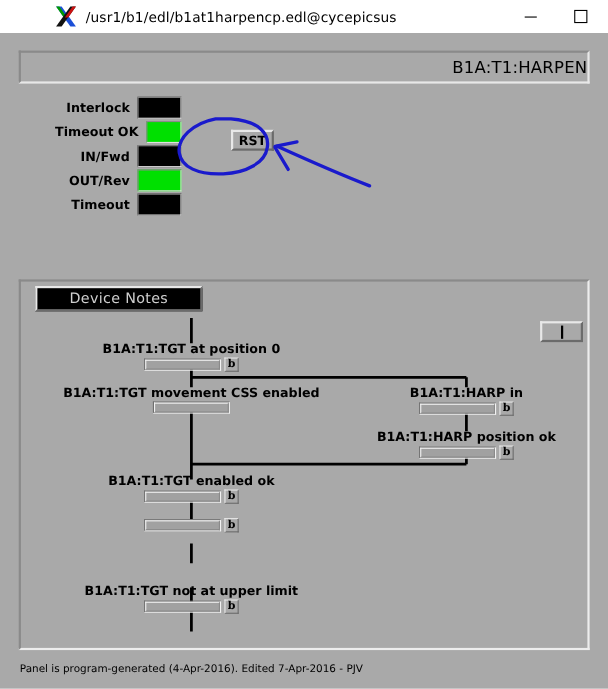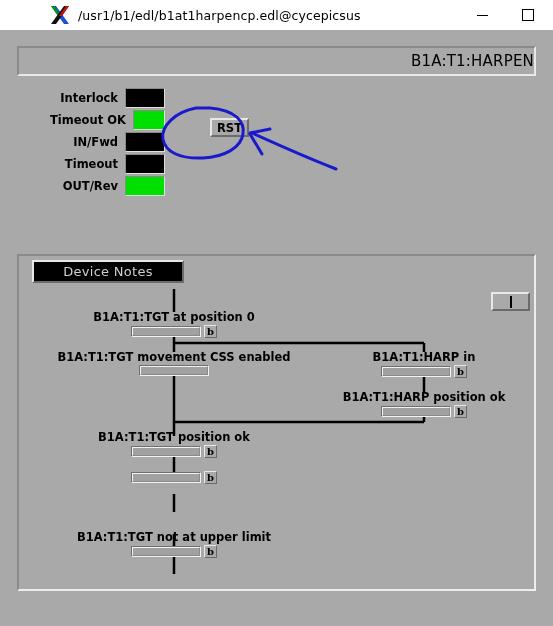--- a/index.html
+++ b/index.html
@@ -324,26 +324,26 @@
     </div>
     <div class="ind-row">
       <span class="ind-label">Timeout OK</span>
       <span class="ind-led" style="background:#00e000"></span>
     </div>
     <div class="ind-row">
       <span class="ind-label">IN/Fwd</span>
       <span class="ind-led" style="background:#000000"></span>
     </div>
     <div class="ind-row">
+      <span class="ind-label">OUT/Rev</span>
+      <span class="ind-led" style="background:#00e000"></span>
+    </div>
+    <div class="ind-row">
       <span class="ind-label">Timeout</span>
       <span class="ind-led" style="background:#000000"></span>
-    </div>
-    <div class="ind-row">
-      <span class="ind-label">OUT/Rev</span>
-      <span class="ind-led" style="background:#00e000"></span>
     </div>
   </div>
 
   <button id="rst-button">RST</button>
 
   <svg id="annotation" viewBox="0 0 553 596">
     <g stroke="#1a1acc" stroke-width="3" fill="none" stroke-linecap="round" stroke-linejoin="round">
       <path d="M 210 78 C 236 80 245 92 243 104 C 241 118 224 127 203 128
                C 180 129 165 122 163 109 C 161 96 175 82 196 78 Z"></path>
       <path d="M 336 139 C 318 132 285 118 252 103"></path>
@@ -415,21 +415,21 @@
         <div class="node-label">B1A:T1:HARP position ok</div>
         <div class="node-widgets">
           <div class="node-bar">
               <div class="node-bar-inner"></div>
             </div>
           <div class="node-bbtn">b</div>
         </div>
       </div>
 
       <div class="node" style="left:0px; top:174px; width:310px;">
-        <div class="node-label">B1A:T1:TGT position ok</div>
+        <div class="node-label">B1A:T1:TGT enabled ok</div>
         <div class="node-widgets">
           <div class="node-bar">
               <div class="node-bar-inner"></div>
             </div>
           <div class="node-bbtn">b</div>
         </div>
       </div>
 
       <div class="node" style="left:0px; top:214px; width:310px;">
         <div class="node-widgets">
@@ -450,14 +450,15 @@
         </div>
       </div>
 
     </div>
   </div>
 
   <div id="notes-tab">
     <span id="notes-tab-label">Device Notes</span>
   </div>
 
+  <div id="footer-text">Panel is program-generated (4-Apr-2016). Edited 7-Apr-2016 -  PJV</div>
 
 </div>
 
 </body></html>

